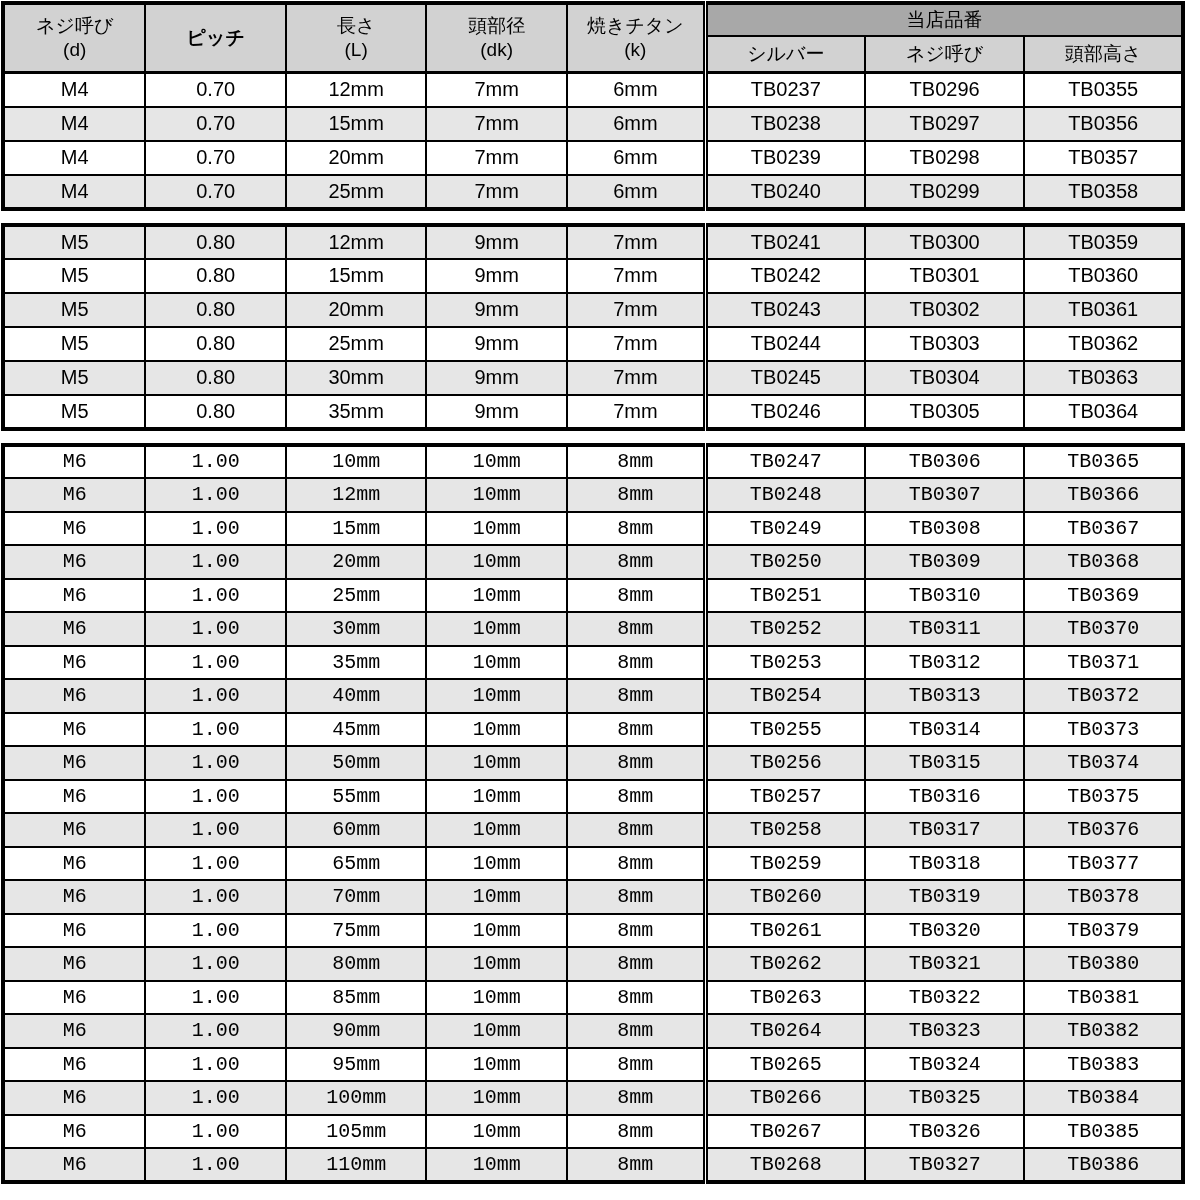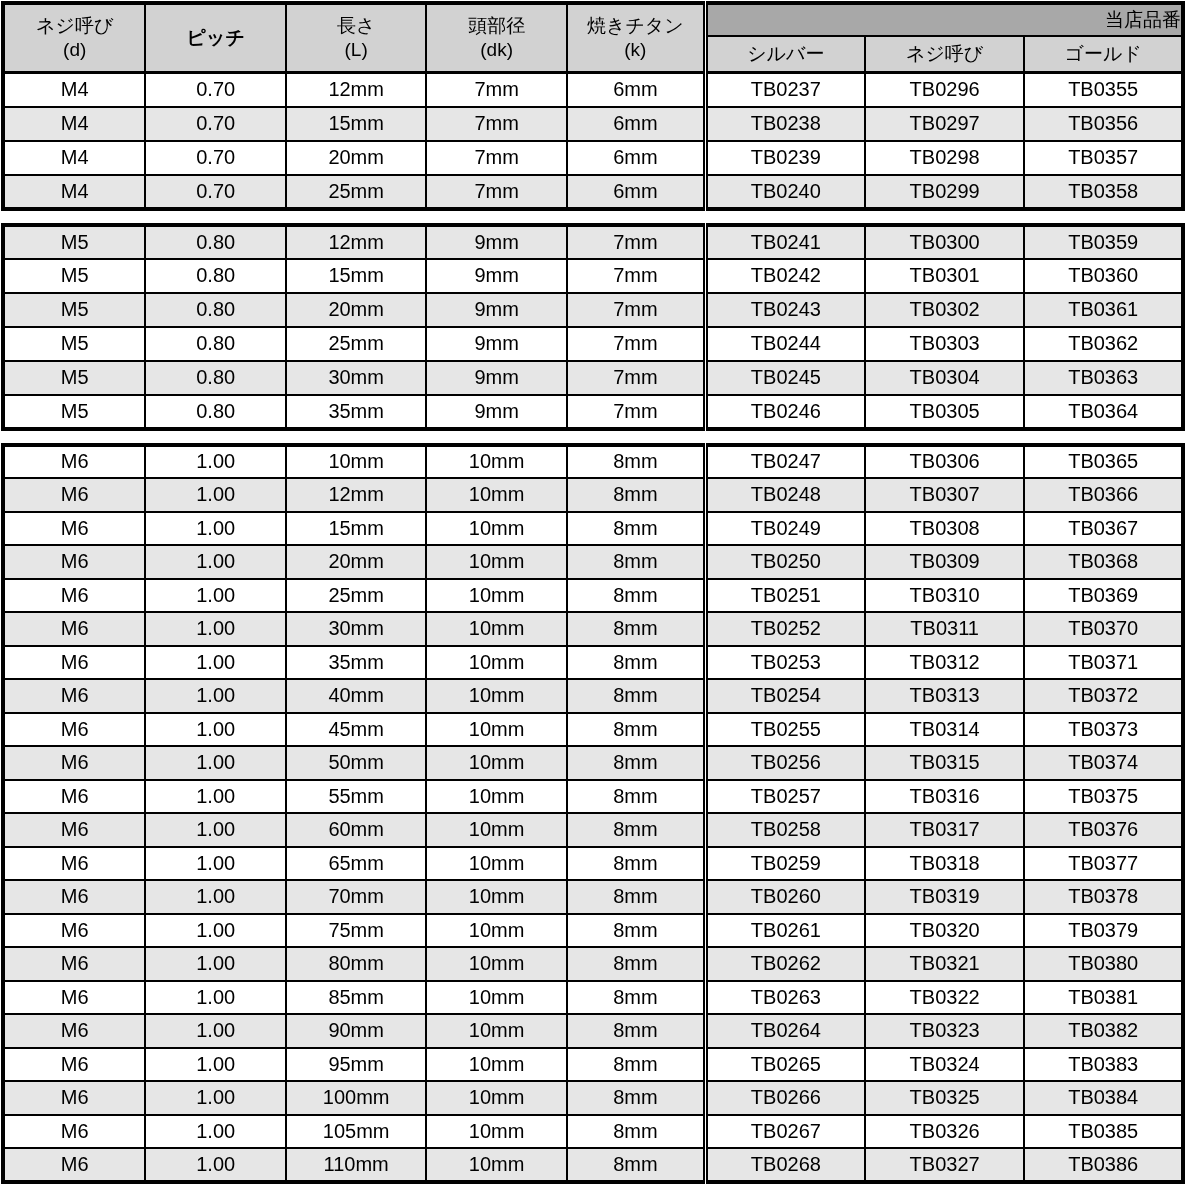--- a/index.html
+++ b/index.html
@@ -25,21 +25,21 @@
     box-sizing:border-box;
     width:968px;
   }
   table.spec-table{
     border-collapse:collapse;
     border:4px solid var(--border);
     table-layout:fixed;
     width:1184px;
     margin:0 0 12px 0;
   }
-  table.spec-table:last-child{margin-bottom:0;}
+  table.spec-table:last-child{margin-bottom:0;font-family:Liberation Mono, monospace;}
   col.c1{width:142px}
   col.c2{width:140px}
   col.c3{width:140px}
   col.c4{width:140px}
   col.c5{width:138px}
   col.c6{width:159px}
   col.c7{width:159px}
   col.c8{width:158px}
   th,td{
     border:2px solid var(--border);
@@ -61,21 +61,20 @@
   thead tr.hrow2{height:35px;}
   thead th.merged{
     height:66px;
   }
   thead th.merged .l1{line-height:24px;}
   thead th.merged .l2{line-height:24px;}
   thead th.merged.single .l1{line-height:66px;font-weight:bold;}
   thead th.group-head{
     background:var(--group-header-bg);
     border-bottom:2px solid var(--border);
-    text-align:right;
   }
   thead tr.hrow2 th{border-bottom:3px solid var(--border);margin-left:41px;}
   thead tr.hrow1 th.merged{border-bottom:3px solid var(--border);}
   tbody tr{height:34px;}
   #sec3-table tbody tr{height:33.5px;}
   tbody tr.row-white td{background:var(--row-bg);}
   tbody tr.row-gray td{background:var(--row-alt-bg);}
 </style>
 </head>
 <body>
@@ -112,21 +111,21 @@
         </th>
         <th rowspan="2" class="merged">
           <div class="l1">焼きチタン</div>
           <div class="l2">(k)</div>
         </th>
         <th colspan="3" class="group-head dbl">当店品番</th>
       </tr>
       <tr class="hrow2">
         <th class="dbl">シルバー</th>
         <th>ネジ呼び</th>
-        <th>ゴールド</th>
+        <th>頭部高さ</th>
       </tr>
     </thead>
     <tbody>
         <tr class="row-white">
           <td>M4</td>
           <td>0.70</td>
           <td>12mm</td>
           <td>7mm</td>
           <td>6mm</td>
           <td class="dbl">TB0237</td>

